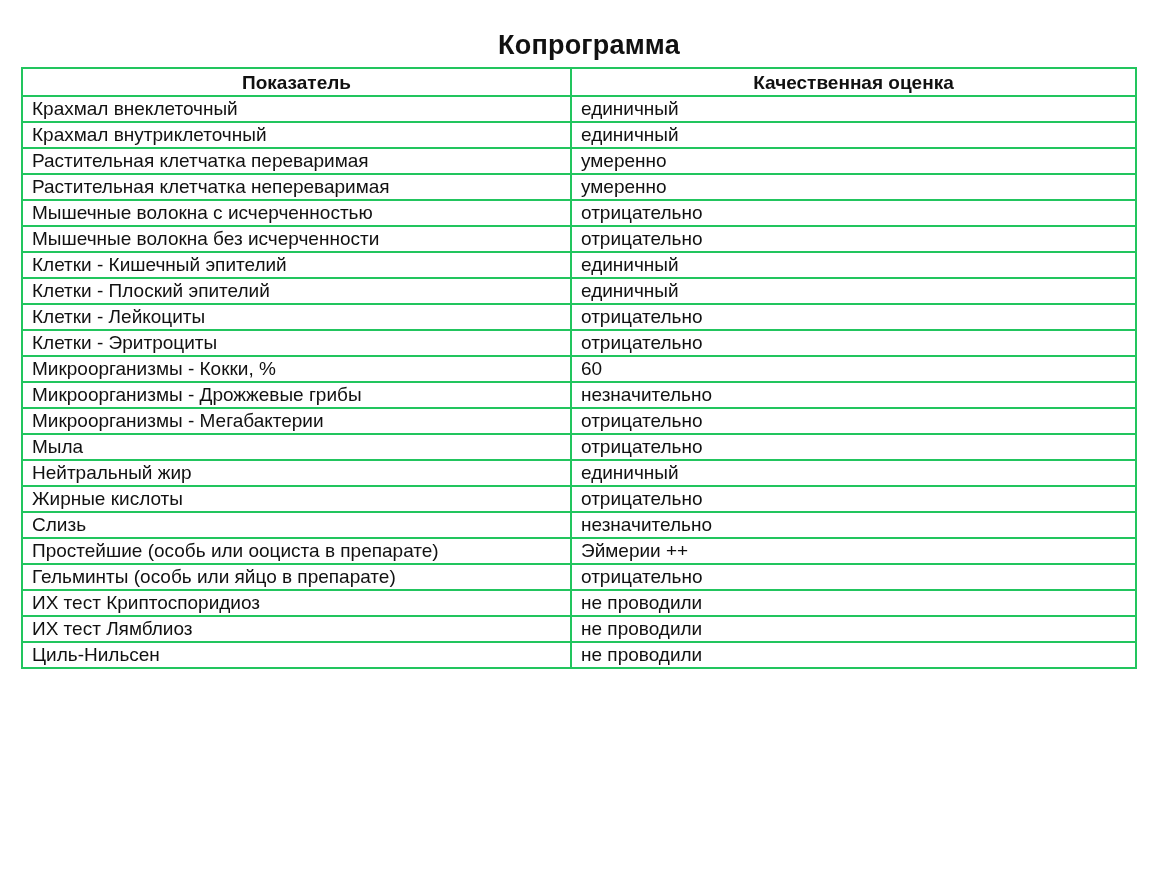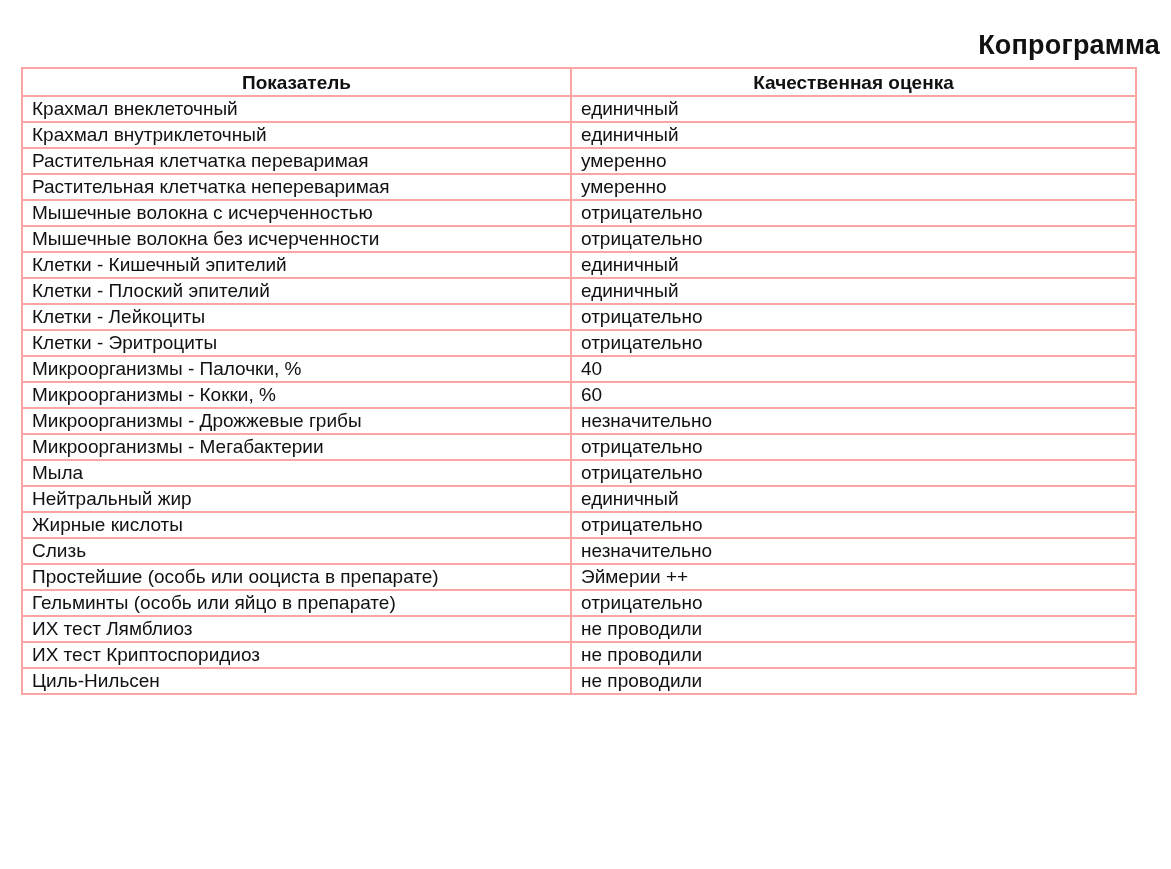--- a/index.html
+++ b/index.html
@@ -10,39 +10,39 @@
     body {
       width: 1171px;
       height: 869px;
       position: relative;
       font-family: "Liberation Sans", sans-serif;
       color: #111111;
       overflow: hidden;
     }
     .title {
       position: absolute;
-      left: 0;
+      left: 9px;
       width: 1160px;
       top: 30px;
-      text-align: right;
+      text-align: center;
       font-size: 27px;
       font-weight: bold;
       letter-spacing: 0.2px;
     }
     table.report {
       position: absolute;
       left: 21px;
       top: 67px;
       width: 1114px;
       border-collapse: collapse;
       table-layout: fixed;
     }
     table.report th,
     table.report td {
-      border: 2px solid #fca5a5;
+      border: 2px solid #22c55e;
       padding: 0 0 0 9px;
       height: 24px;
       font-size: 19px;
       line-height: 24px;
       white-space: nowrap;
       overflow: hidden;
       vertical-align: bottom;
     }
     table.report th {
       font-weight: bold;
@@ -104,24 +104,20 @@
       </tr>
       <tr>
         <td>Клетки - Лейкоциты</td>
         <td>отрицательно</td>
       </tr>
       <tr>
         <td>Клетки - Эритроциты</td>
         <td>отрицательно</td>
       </tr>
       <tr>
-        <td>Микроорганизмы - Палочки, %</td>
-        <td>40</td>
-      </tr>
-      <tr>
         <td>Микроорганизмы - Кокки,  %</td>
         <td>60</td>
       </tr>
       <tr>
         <td>Микроорганизмы - Дрожжевые грибы</td>
         <td>незначительно</td>
       </tr>
       <tr>
         <td>Микроорганизмы - Мегабактерии</td>
         <td>отрицательно</td>
@@ -144,25 +140,25 @@
       </tr>
       <tr>
         <td>Простейшие (особь или ооциста в препарате)</td>
         <td>Эймерии ++</td>
       </tr>
       <tr>
         <td>Гельминты (особь или яйцо в препарате)</td>
         <td>отрицательно</td>
       </tr>
       <tr>
-        <td>ИХ тест Лямблиоз</td>
+        <td>ИХ тест Криптоспоридиоз</td>
         <td>не проводили</td>
       </tr>
       <tr>
-        <td>ИХ тест Криптоспоридиоз</td>
+        <td>ИХ тест Лямблиоз</td>
         <td>не проводили</td>
       </tr>
       <tr>
         <td>Циль-Нильсен</td>
         <td>не проводили</td>
       </tr>
     </tbody>
 </table>
 
 </body></html>

